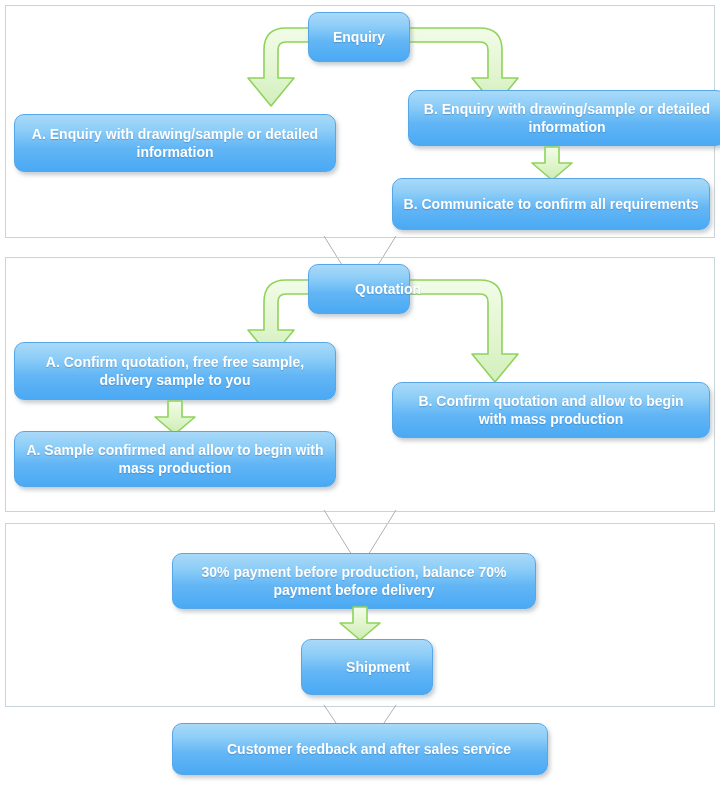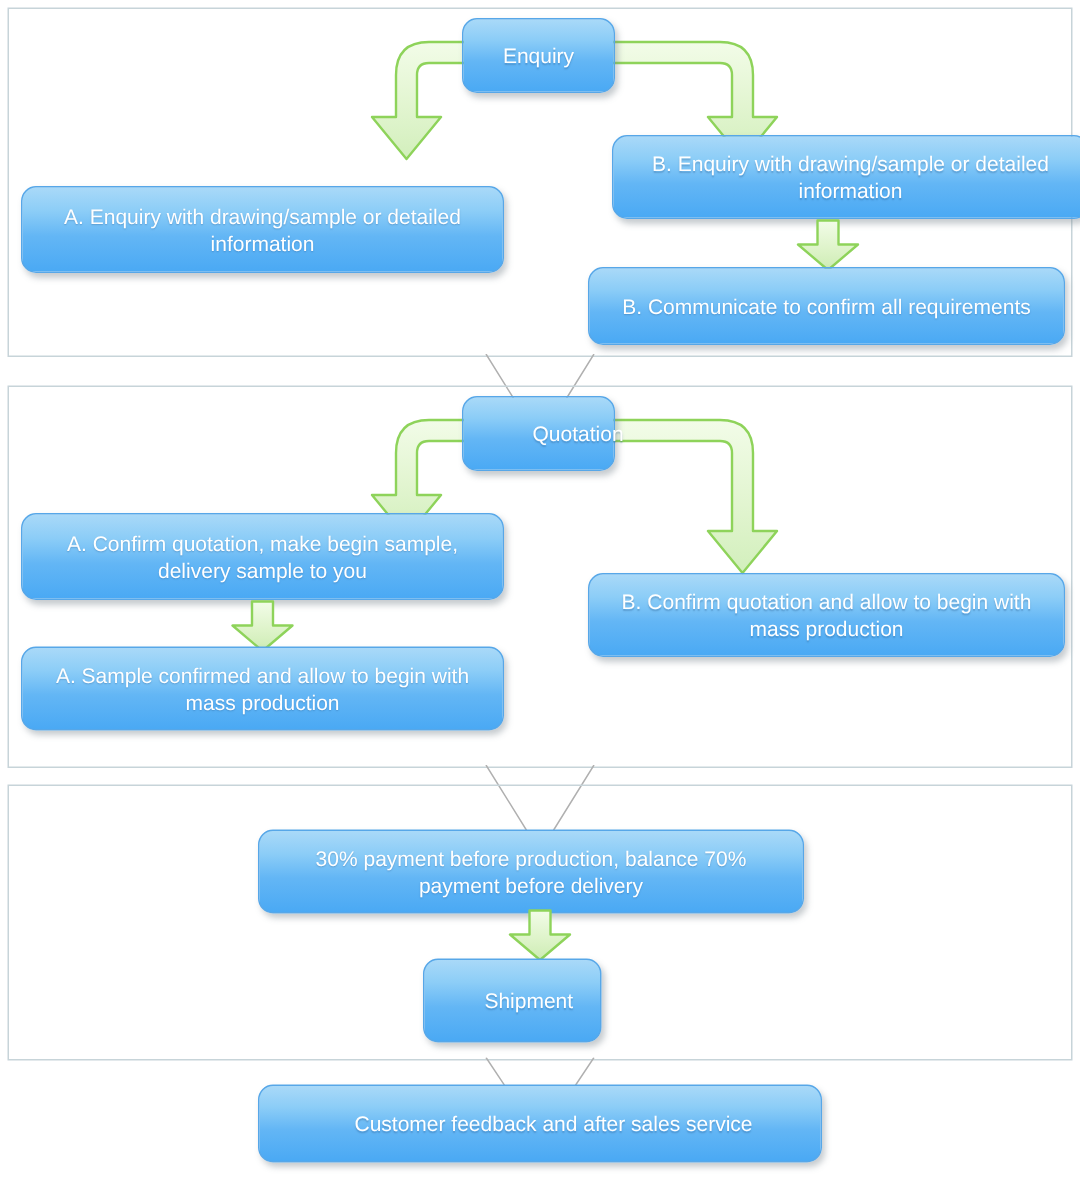--- a/index.html
+++ b/index.html
@@ -45,20 +45,21 @@
     display: flex;
     align-items: center;
     justify-content: center;
     text-align: center;
     color: #ffffff;
     font-size: 14px;
     line-height: 1.32;
     padding: 2px 10px;
     text-shadow: 0 1px 1px rgba(40,90,140,0.35);
     user-select: none;
+    font-weight: bold;
   }
   .box .txt { display: block; width: 100%; }
 
   
   .arrow-down {
     position: absolute;
   }
   .arrow-down svg, .arrow-elbow svg, .connector svg { display: block; }
 
   .arrow-elbow { position: absolute; }
@@ -96,21 +97,21 @@
         </linearGradient>
       </defs>
       <path d="M0,4 L74,4 Q96,4 96,26 L96,54 L112,54 L89,82 L66,54 L82,54 L82,26 Q82,18 74,18 L0,18 Z" fill="url(#gB)" stroke="#8ed35a" stroke-width="1.6" stroke-linejoin="round"></path>
     </svg>
   </div>
 
   <div class="box" style="left:308px; top:12px; width:102px; height:50px;">
     <span class="txt">Enquiry</span>
   </div>
 
-  <div class="box" style="left:14px; top:124px; width:322px; height:58px;">
+  <div class="box" style="left:14px; top:114px; width:322px; height:58px;">
     <span class="txt">A. Enquiry with drawing/sample or detailed information</span>
   </div>
 
   <div class="box" style="left:392px; top:90px; width:318px; height:56px;margin-left:16px;">
     <span class="txt">B. Enquiry with drawing/sample or detailed information</span>
   </div>
 
   <div class="arrow-down" style="left:529px; top:146px; width:46px; height:36px;">
     <svg width="46" height="36" viewBox="0 0 46 36">
       <defs>
@@ -160,21 +161,21 @@
       </defs>
       <path d="M0,4 L74,4 Q96,4 96,26 L96,78 L112,78 L89,106 L66,78 L82,78 L82,26 Q82,18 74,18 L0,18 Z" fill="url(#gD)" stroke="#8ed35a" stroke-width="1.6" stroke-linejoin="round"></path>
     </svg>
   </div>
 
   <div class="box" style="left:308px; top:264px; width:102px; height:50px;padding-left:46px;">
     <span class="txt">Quotation</span>
   </div>
 
   <div class="box" style="left:14px; top:342px; width:322px; height:58px;">
-    <span class="txt">A. Confirm quotation, make begin sample, delivery sample to you</span>
+    <span class="txt">A. Confirm quotation, free free sample, delivery sample to you</span>
   </div>
 
   <div class="arrow-down" style="left:152px; top:400px; width:46px; height:36px;">
     <svg width="46" height="36" viewBox="0 0 46 36">
       <defs>
         <linearGradient id="dA2" x1="0" y1="0" x2="0" y2="1">
           <stop offset="0%" stop-color="#f2fce8"></stop>
             <stop offset="60%" stop-color="#ddf3c8"></stop>
             <stop offset="100%" stop-color="#cdecb4"></stop>
         </linearGradient>
@@ -209,21 +210,21 @@
         <linearGradient id="dA3" x1="0" y1="0" x2="0" y2="1">
           <stop offset="0%" stop-color="#f2fce8"></stop>
             <stop offset="60%" stop-color="#ddf3c8"></stop>
             <stop offset="100%" stop-color="#cdecb4"></stop>
         </linearGradient>
       </defs>
       <path d="M16,1 L30,1 L30,17 L43,17 L23,34 L3,17 L16,17 Z" fill="url(#dA3)" stroke="#8ed35a" stroke-width="1.6" stroke-linejoin="round"></path>
     </svg>
   </div>
 
-  <div class="box" style="left:282px; top:639px; width:119px; height:56px;padding-left:32px;">
+  <div class="box" style="left:301px; top:639px; width:132px; height:56px;padding-left:32px;">
     <span class="txt">Shipment</span>
   </div>
 
   <div class="connector" style="left:300px; top:705px; width:120px; height:58px;">
     <svg width="120" height="58" viewBox="0 0 120 58">
       <path d="M24,0 L60,54 L96,0" fill="none" stroke="#b0b0b0" stroke-width="1"></path>
     </svg>
   </div>
 
   <div class="box" style="left:172px; top:723px; width:376px; height:52px;padding-left:28px;">

